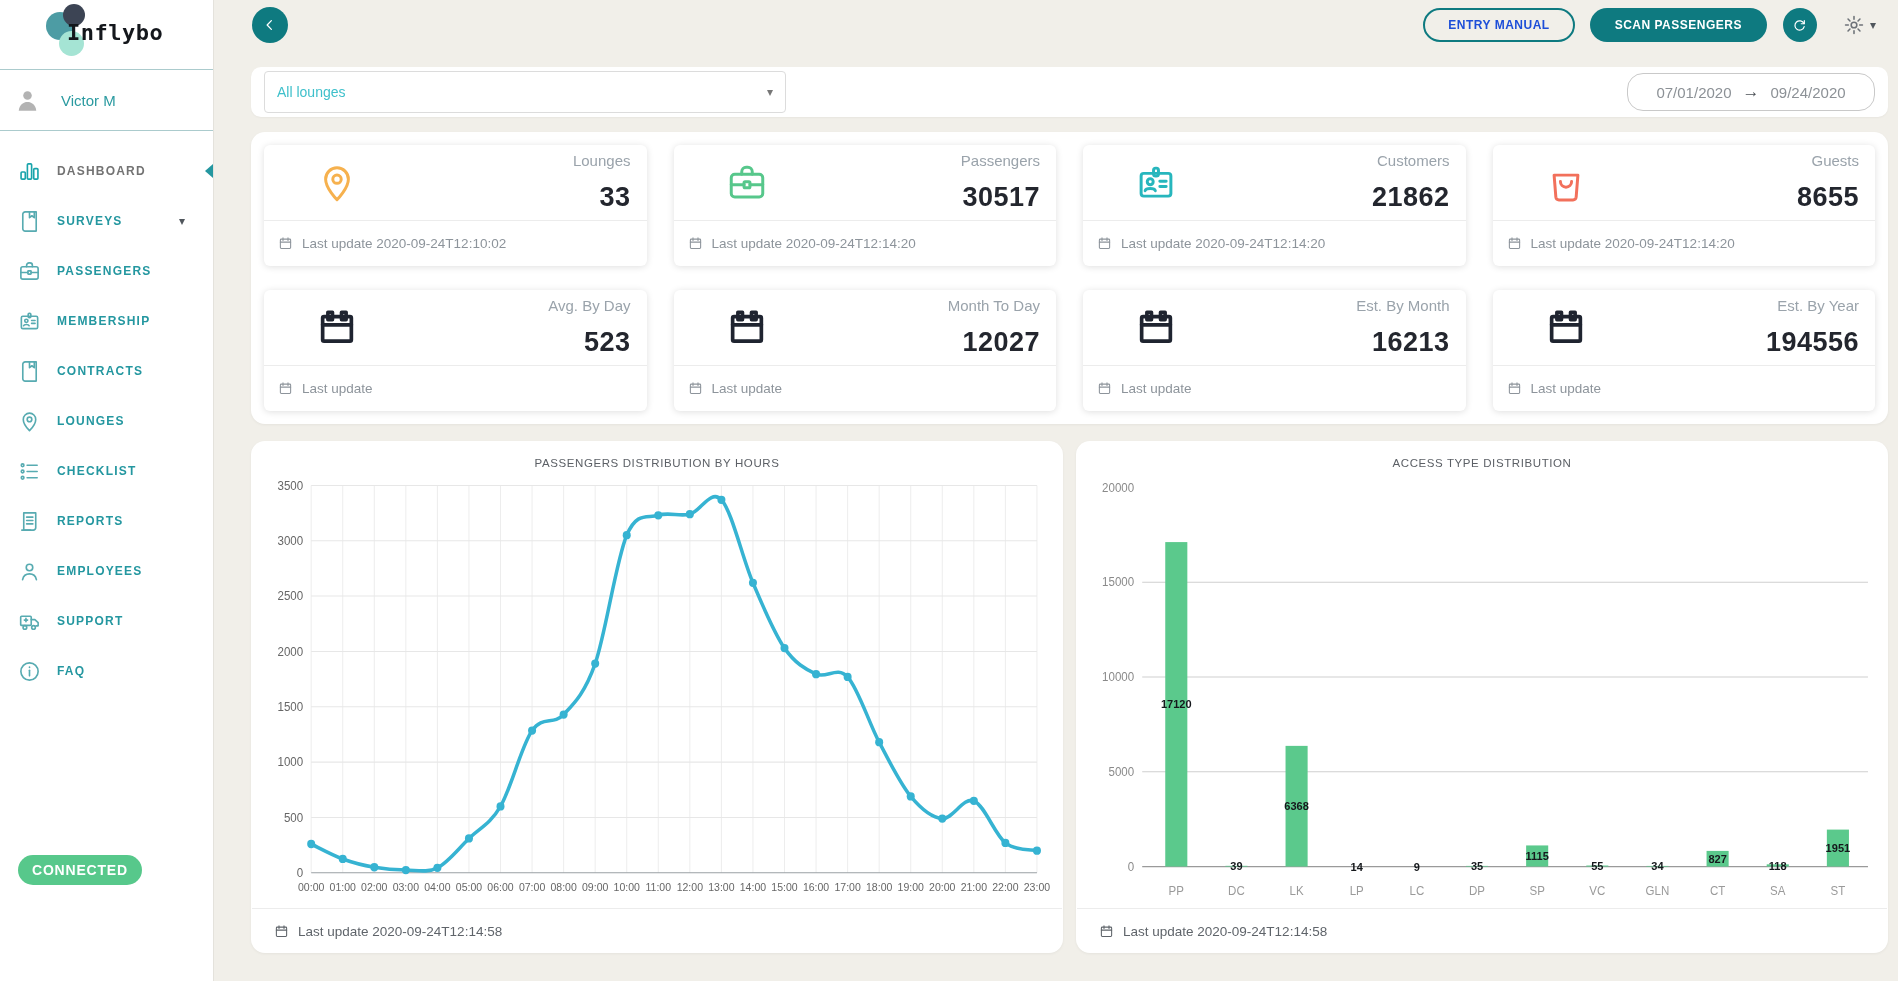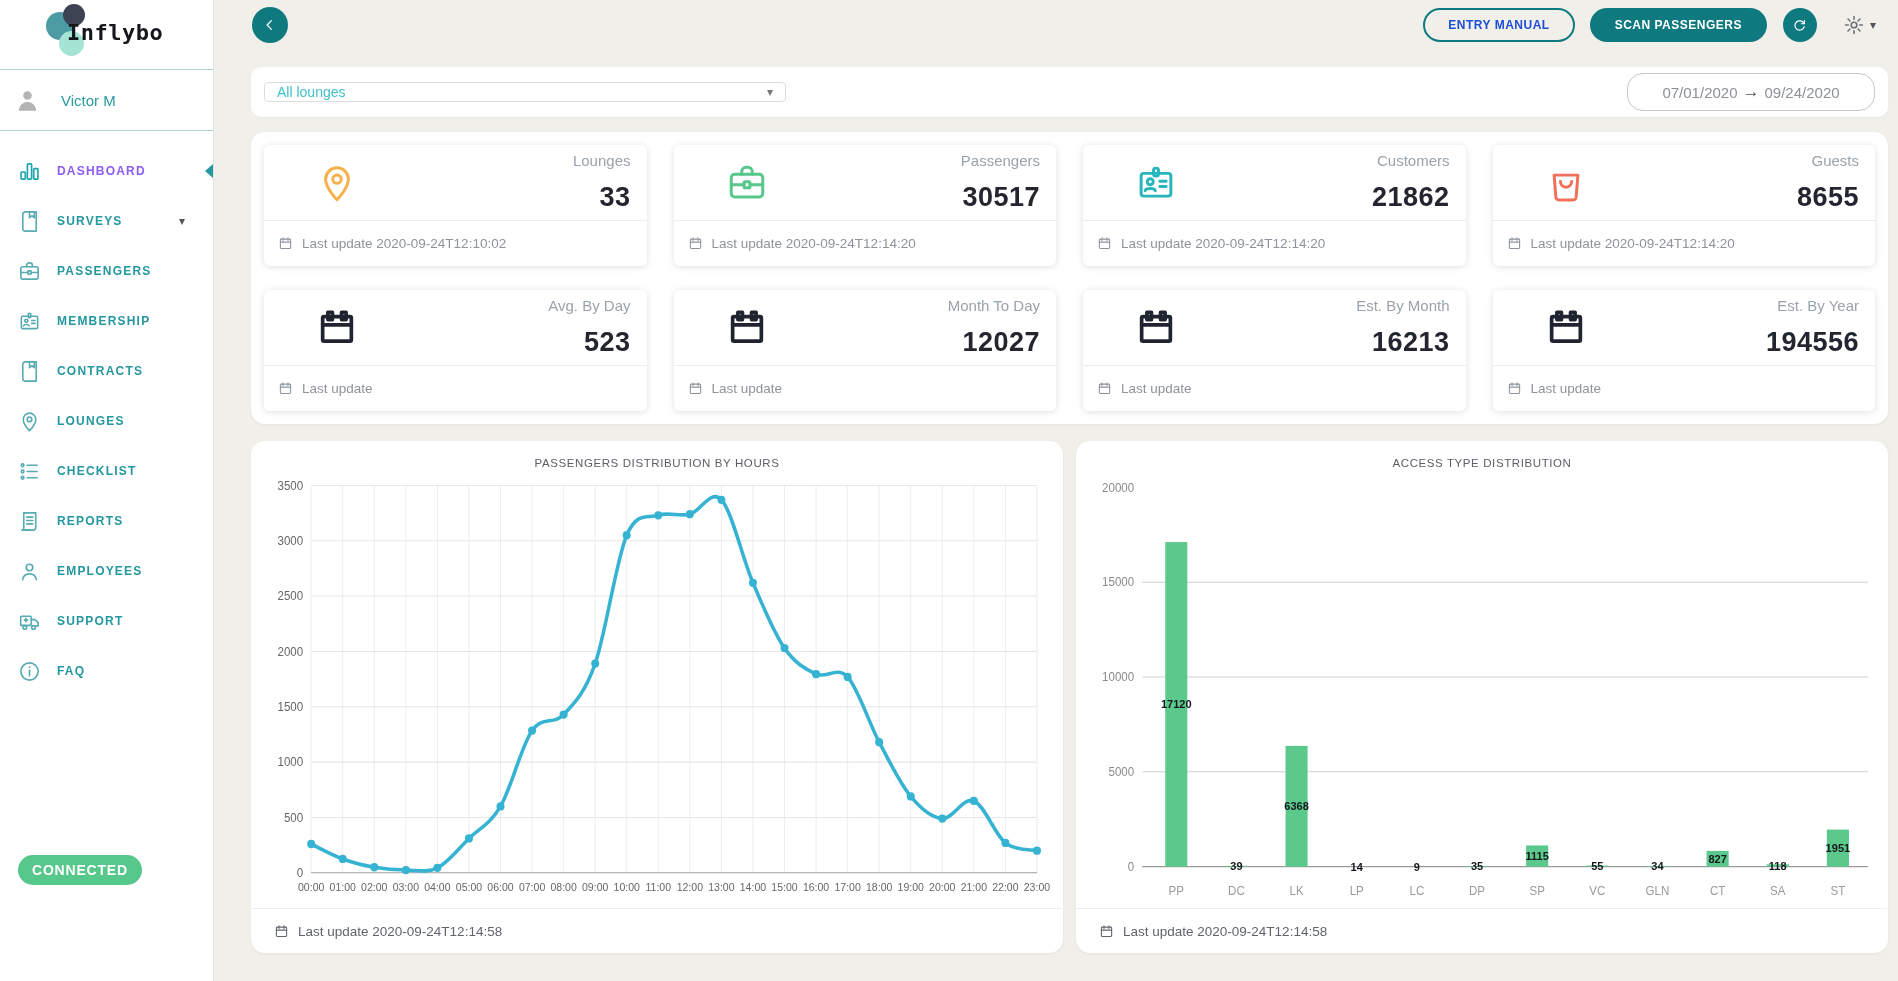--- a/index.html
+++ b/index.html
@@ -20,21 +20,21 @@
   .logo-text { position:absolute; left:67px; top:20px; font-family:"DejaVu Sans Mono", monospace; font-weight:bold; font-size:22px; color:#14171c; letter-spacing:0.5px; }
   .user-row { height:61px; display:flex; align-items:center; padding-left:14px; border-bottom:1px solid #abcbcd; cursor:pointer; }
   .user-avatar { width:27px; height:27px; color:#b3b3b3; }
   .user-avatar svg { width:27px; height:27px; }
   .user-name { margin-left:20px; color:#2a9aa0; font-size:15px; }
   .menu { padding-top:15px; }
   .menu-item { height:50px; display:flex; align-items:center; padding-left:18px; cursor:pointer; position:relative; color:#57abb1; }
   .menu-item .ic { width:23px; height:23px; flex-shrink:0; }
   .menu-label { margin-left:16px; color:#2497a0; font-size:12px; font-weight:bold; letter-spacing:1.2px; }
   .menu-item.active { color:#18a4ab; }
-  .menu-item.active .menu-label { color:#8b5cf6; }
+  .menu-item.active .menu-label { color:#737373; }
   .menu-caret { margin-left:auto; margin-right:28px; color:#50565c; font-size:12px; }
   .active-notch { position:absolute; right:0; top:18px; width:0; height:0;
     border-top:7px solid transparent; border-bottom:7px solid transparent; border-right:8px solid #2497a0; }
   .conn-badge { position:absolute; left:18px; bottom:96px; background:#57c88b; color:#fff;
     font-size:14px; font-weight:bold; letter-spacing:0.8px; padding:7px 14px; border-radius:999px; }
 
   
   .main { flex:1; display:flex; flex-direction:column; min-width:0; }
   .topbar { height:50px; display:flex; align-items:center; padding:0 22px 0 38px; }
   .spacer { flex:1; }
@@ -50,26 +50,26 @@
     display:flex; align-items:center; justify-content:center; }
   .refresh-btn svg { width:17px; height:17px; }
   .gear { margin-left:26px; width:22px; height:22px; color:#6d7278; cursor:pointer; }
   .gear svg { width:22px; height:22px; }
   .gear-caret { color:#50565c; font-size:12px; margin-left:5px; cursor:pointer; }
 
   .content { flex:1; padding:17px 10px 0 37px; display:flex; flex-direction:column; }
 
   .filter-card { background:#fff; border-radius:10px; height:50px; display:flex; align-items:center;
     padding:0 13px; box-shadow:0 1px 2px rgba(0,0,0,0.04); }
-  .lounge-select { width:522px; height:20px; border:1px solid #dcdcdc; border-radius:4px;
+  .lounge-select { width:522px; height:42px; border:1px solid #dcdcdc; border-radius:4px;
     display:flex; align-items:center; justify-content:space-between; padding:0 12px;
     color:#3fc0cb; font-size:14px; cursor:pointer; background:#fff; }
   .sel-caret { color:#777; font-size:12px; }
   .date-range { width:248px; height:38px; border:1px solid #c9c9c9; border-radius:16px;
-    display:flex; align-items:center; justify-content:center; gap:5px; color:#8c9196; font-size:15px;
+    display:flex; align-items:center; justify-content:center; gap:11px; color:#8c9196; font-size:15px;
     background:#fff; cursor:pointer; }
   .date-arrow { color:#4a4f55; font-size:17px; }
 
   .stats-panel { margin-top:15px; background:#fff; border-radius:14px; padding:13px;
     box-shadow:0 1px 3px rgba(0,0,0,0.05); }
   .stats-grid { display:grid; grid-template-columns:repeat(4,1fr); gap:24px 27px; }
   .stat-tile { background:#fff; border-radius:6px; box-shadow:0 1px 7px rgba(0,0,0,0.13);
     height:121px; display:flex; flex-direction:column; }
   .stat-top { flex:1; display:flex; align-items:center; padding:0 16px 0 52px; }
   .stat-icon { width:42px; height:42px; }

